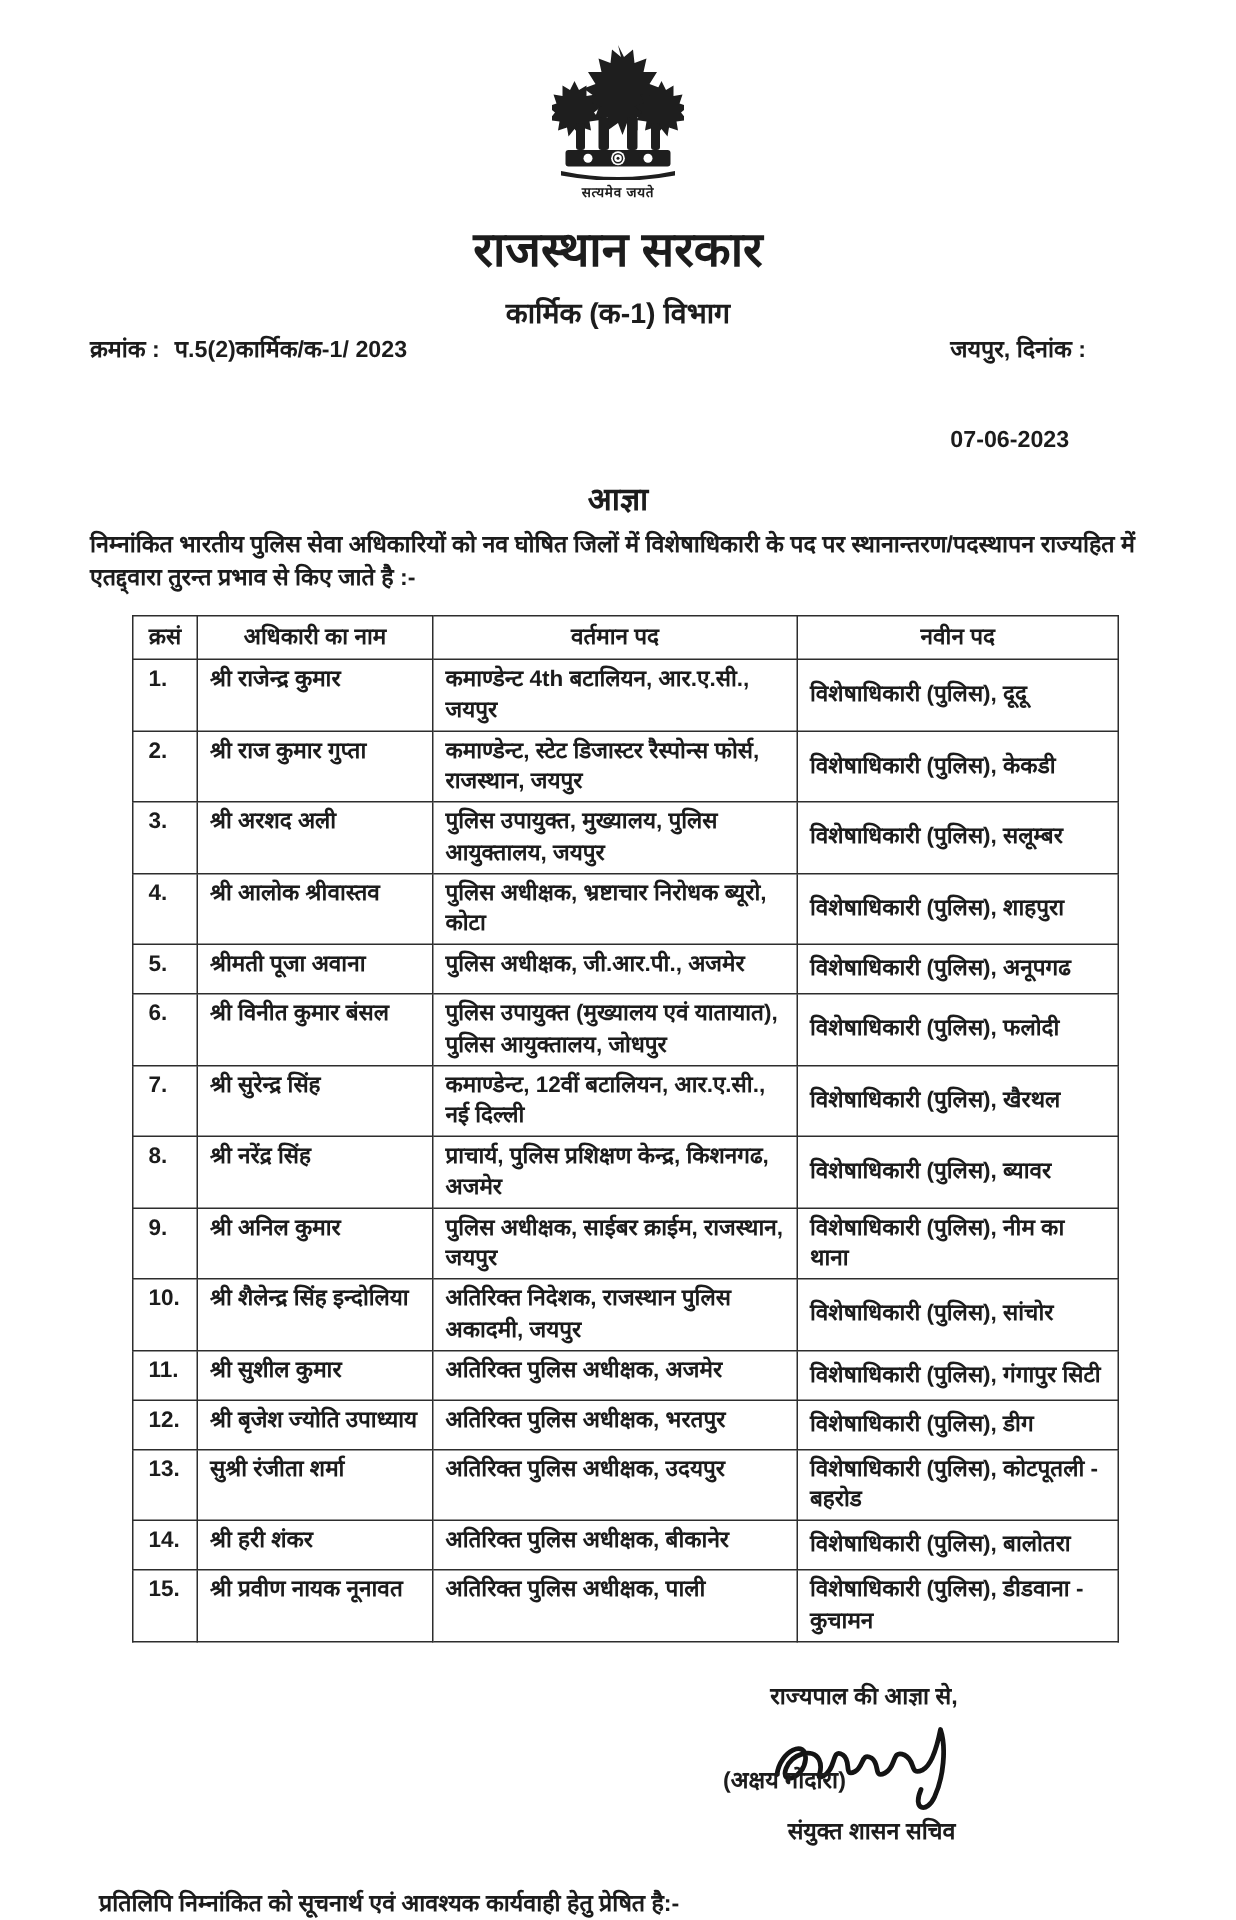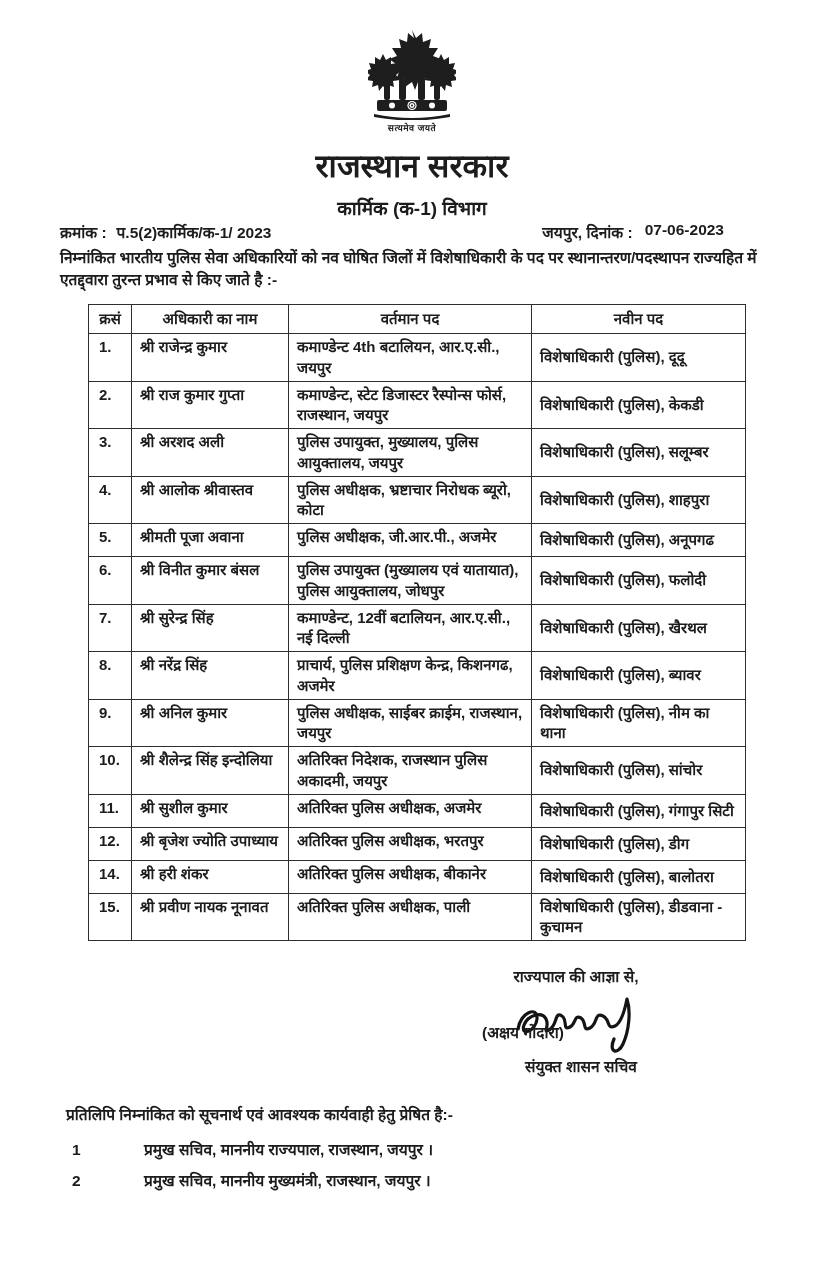--- a/index.html
+++ b/index.html
@@ -14,21 +14,21 @@
   .page{box-sizing:border-box;width:824px;height:980px;padding:28px 60px 0;}
   
   .masthead{text-align:center;}
   .emblem-wrap{display:flex;justify-content:center;}
   .emblem-caption{font-size:9px;letter-spacing:.5px;margin-top:1px;}
   .gov-title{font-size:32px;font-weight:700;margin:9px 0 0;}
   .dept-title{font-size:19px;font-weight:700;margin:9px 0 0;}
   
   .ref-line{display:flex;justify-content:space-between;align-items:baseline;font-size:15.5px;}
   .ref-left .lbl{margin-right:10px;}
-  .ref-right{display:flex;gap:12px;margin-right:40px;}
+  .ref-right{display:flex;gap:42px;margin-right:40px;flex-direction:column;}
   
   .order-title{text-align:center;font-size:21px;font-weight:700;margin:15px 0 7px;}
   .intro{font-size:15.5px;line-height:1.42;margin:4px 0 0;}
   
   table{border-collapse:collapse;margin:13px 0 0 28px;width:657px;table-layout:fixed;}
   col.c-sno{width:43px;}  col.c-name{width:157px;}
   col.c-cur{width:243px;} col.c-new{width:214px;}
   th,td{border:1.8px solid #2d2d2d;font-size:15px;line-height:1.35;padding:3px 8px;font-weight:600;}
   th{text-align:center;padding:4px 10px;}
   td{vertical-align:top;text-align:left;}
@@ -82,20 +82,21 @@
   <div class="ref-line">
     <div class="ref-left">
       <span class="lbl">क्रमांक :</span><span>प.5(2)कार्मिक/क-1/ 2023</span>
     </div>
     <div class="ref-right">
       <span>जयपुर, दिनांक :</span>
       <span>07-06-2023</span>
     </div>
   </div>
 
+  <div class="order-title">आज्ञा</div>
   <p class="intro">निम्नांकित भारतीय पुलिस सेवा अधिकारियों को नव घोषित जिलों में विशेषाधिकारी के पद पर स्थानान्तरण/पदस्थापन राज्यहित में एतद्द्वारा तुरन्त प्रभाव से किए जाते है :-</p>
 
   <table>
     <colgroup>
         <col class="c-sno">
         <col class="c-name">
         <col class="c-cur">
         <col class="c-new">
       </colgroup>
     <thead>
@@ -171,20 +172,26 @@
         <td class="sno">11.</td>
         <td>श्री सुशील कुमार</td>
         <td>अतिरिक्त पुलिस अधीक्षक, अजमेर</td>
         <td class="newpost">विशेषाधिकारी (पुलिस), गंगापुर सिटी</td>
       </tr>
       <tr>
         <td class="sno">12.</td>
         <td>श्री बृजेश ज्योति उपाध्याय</td>
         <td>अतिरिक्त पुलिस अधीक्षक, भरतपुर</td>
         <td class="newpost">विशेषाधिकारी (पुलिस), डीग</td>
+      </tr>
+      <tr>
+        <td class="sno">13.</td>
+        <td>सुश्री रंजीता शर्मा</td>
+        <td>अतिरिक्त पुलिस अधीक्षक, उदयपुर</td>
+        <td class="newpost">विशेषाधिकारी (पुलिस), कोटपूतली - बहरोड</td>
       </tr>
       <tr>
         <td class="sno">14.</td>
         <td>श्री हरी शंकर</td>
         <td>अतिरिक्त पुलिस अधीक्षक, बीकानेर</td>
         <td class="newpost">विशेषाधिकारी (पुलिस), बालोतरा</td>
       </tr>
       <tr>
         <td class="sno">15.</td>
         <td>श्री प्रवीण नायक नूनावत</td>

